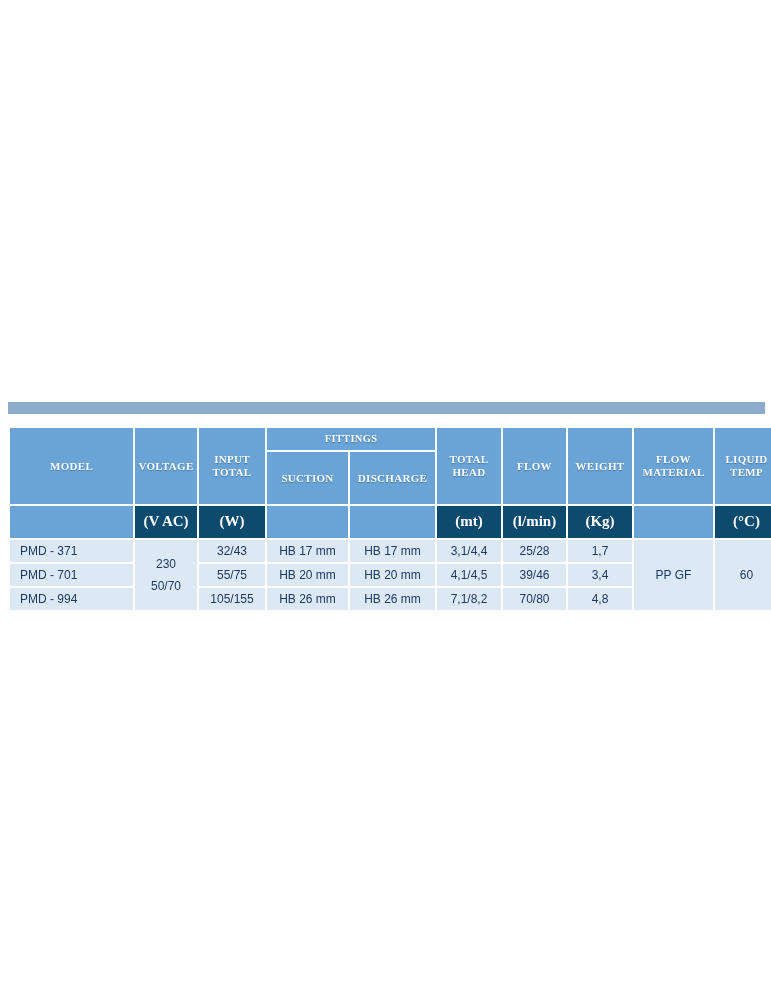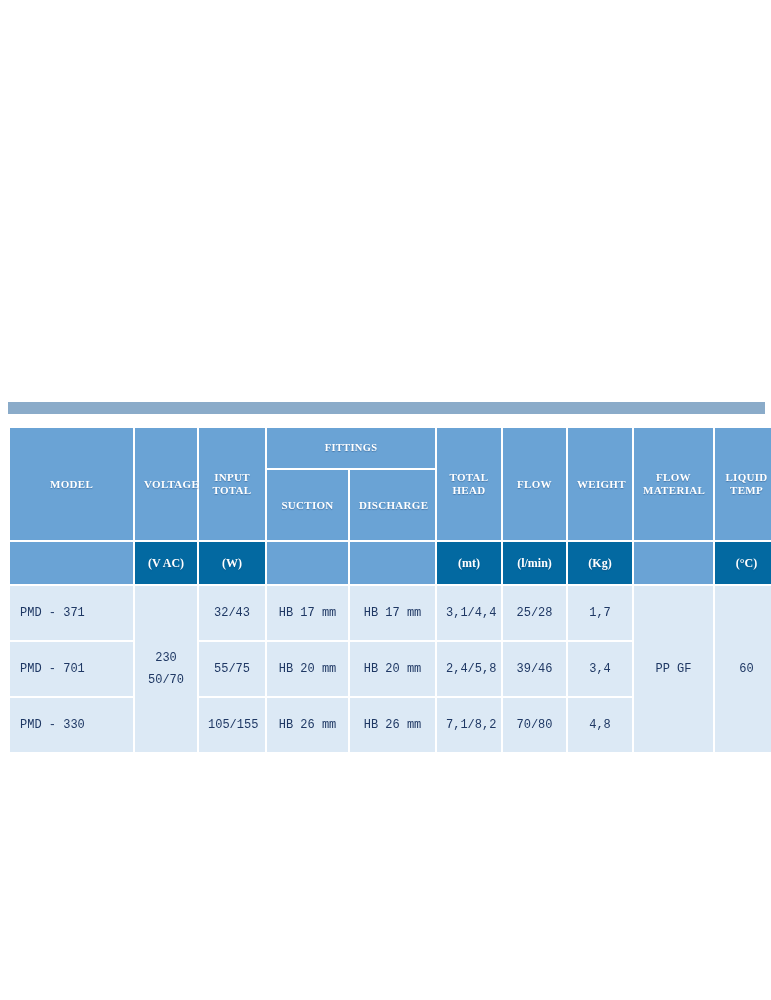--- a/index.html
+++ b/index.html
@@ -43,21 +43,21 @@
 
   table.spec {
     border-collapse: separate;
     border-spacing: 2px;
     width: 757px;
     table-layout: fixed;
     background: #ffffff;
   }
 
   table.spec td {
-    padding: 9px;
+    padding: 0;
     margin: 0;
     vertical-align: middle;
     text-align: center;
     line-height: 1.18;
   }
 
   
   td.h {
     background: #6aa3d5;
     color: #ffffff;
@@ -65,40 +65,40 @@
     font-size: 10.5px;
     letter-spacing: 0.3px;
     font-family: "Liberation Serif", serif;
     text-shadow: 0 1px 1px rgba(30,70,120,0.45);
   }
   td.h.big {
     font-size: 11px;
   }
   
   td.u {
-    background: #0369a1;
+    background: #0c4a6e;
     color: #ffffff;
     font-weight: bold;
-    font-size: 12px;
+    font-size: 15px;
     font-family: "Liberation Serif", serif;
-    height: 24px;
+    height: 32px;
     text-shadow: 0 1px 1px rgba(30,70,120,0.45);
   }
   
   td.blank {
     background: #6aa3d5;
   }
 
   
   td.d {
     background: #dce9f5;
     color: #1f3864;
     font-size: 12px;
-    height: 36px;
-    font-family: Liberation Mono, monospace;
+    height: 22px;
+    font-family: Liberation Sans, sans-serif;
   }
   td.d.model {
     text-align: left;
     padding-left: 10px;
   }
   td.d.merged {
     background: #dce9f5;
   }
 
   
@@ -201,27 +201,27 @@
         <td class="d">1,7</td>
         <td class="d merged" rowspan="3">PP GF</td>
         <td class="d merged" rowspan="3">60</td>
       </tr>
 
       <tr>
         <td class="d model">PMD - 701</td>
         <td class="d">55/75</td>
         <td class="d">HB 20 mm</td>
         <td class="d">HB 20 mm</td>
-        <td class="d">2,4/5,8</td>
+        <td class="d">4,1/4,5</td>
         <td class="d">39/46</td>
         <td class="d">3,4</td>
       </tr>
 
       <tr>
-        <td class="d model">PMD - 330</td>
+        <td class="d model">PMD - 994</td>
         <td class="d">105/155</td>
         <td class="d">HB 26 mm</td>
         <td class="d">HB 26 mm</td>
         <td class="d">7,1/8,2</td>
         <td class="d">70/80</td>
         <td class="d">4,8</td>
       </tr>
 
     </tbody>
       </table>

